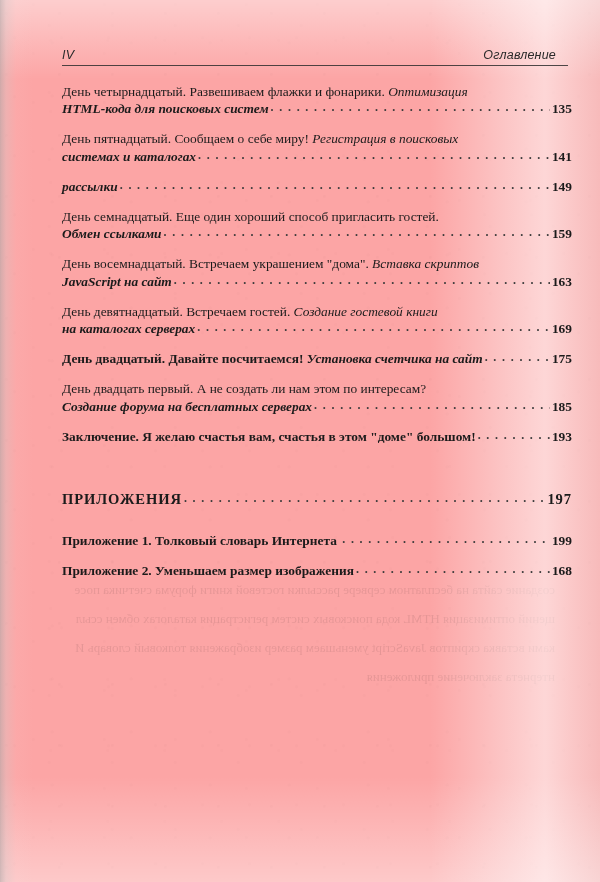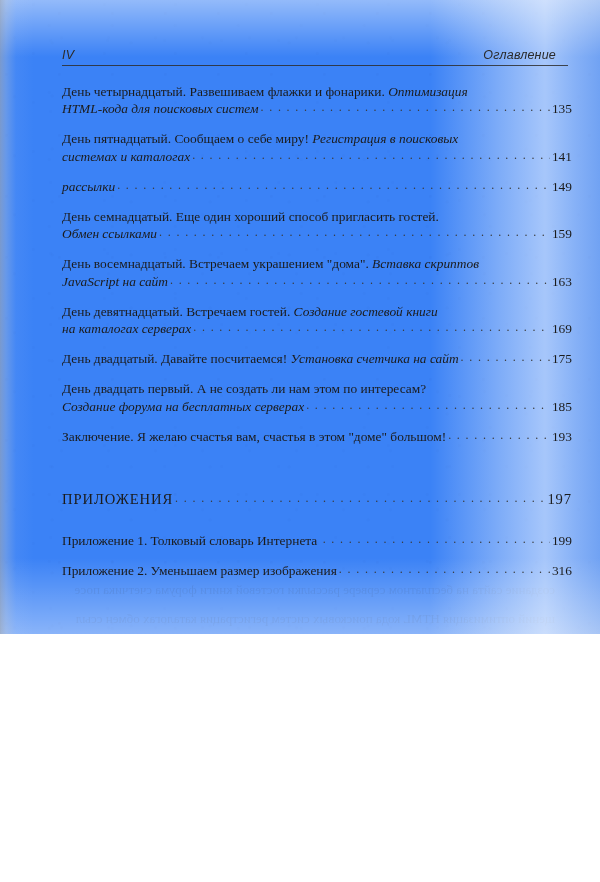--- a/index.html
+++ b/index.html
@@ -4,23 +4,23 @@
 <style>
   html, body {
     margin: 0;
     padding: 0;
     background: #ffffff;
   }
 
   .page {
     position: relative;
     width: 600px;
-    height: 634px;
+    height: 882px;
     overflow: hidden;
-    background: #3b82f6;
+    background: #fca5a5;
     font-family: "Liberation Serif", "DejaVu Serif", serif;
     color: #1b1b1b;
   }
 
   
   .scan-texture {
     position: absolute;
     inset: 0;
     pointer-events: none;
     background:
@@ -129,20 +129,21 @@
     font-size: 14.6px;
     letter-spacing: .9px;
     margin-bottom: 24px;
   }
 
   
   .row {
     display: flex;
     align-items: flex-end;
     width: 100%;
+    font-weight: bold;
   }
   .row .title-part { flex: 0 1 auto; white-space: pre; }
   .row .leader {
     flex: 1 1 auto;
     min-width: 10px;
     overflow: hidden;
     white-space: nowrap;
     margin: 0 1px 0 2px;
     color: #3a3a3a;
     font-size: 12px;
@@ -254,21 +255,21 @@
           <div class="row">
             <span class="title-part"><span>Приложение 1. Толковый словарь Интернета </span></span>
             <span class="leader">. . . . . . . . . . . . . . . . . . . . . . . . . . . . . . . . . . . . . . . . . . . . . . . . . . . . . . . . . . . . . . . . . . . . . . . . . . . . . . . . . . . . . . . . . . . . . . . . . . . . . . . . . . . . . . . . . . . . . . . . . . . . . . . . . . . . . . . . . . . . . . . . . . . . . . . . . . . . . . . . . . . . . . . . . . . . . . . . . . . . . . . . . . . . . . . . . . . . . . . . . . . . . . . . . . . . . . . . . . . . . . . . . . . . . . . . . . . . . . . . . . . . . . . . . . . . . . . . . . . . . . . . . . . . . . . . . . . . . . . . . . . . . . . . . . . . . . . . . . . . . . . . . . . . . . . . . . . . . . . . . . . . . . . . . . . . . . . . . . . . . . . . . . . . . . . . . . . . . . . . . . . . . . . . . . . . . . . . . . . . . . . . . . . . . . . . . . . . . . .</span>
             <span class="pageno">199</span>
           </div>
         </li>
         <li class="toc-entry">
           <div class="row">
             <span class="title-part"><span>Приложение 2. Уменьшаем размер изображения</span></span>
             <span class="leader">. . . . . . . . . . . . . . . . . . . . . . . . . . . . . . . . . . . . . . . . . . . . . . . . . . . . . . . . . . . . . . . . . . . . . . . . . . . . . . . . . . . . . . . . . . . . . . . . . . . . . . . . . . . . . . . . . . . . . . . . . . . . . . . . . . . . . . . . . . . . . . . . . . . . . . . . . . . . . . . . . . . . . . . . . . . . . . . . . . . . . . . . . . . . . . . . . . . . . . . . . . . . . . . . . . . . . . . . . . . . . . . . . . . . . . . . . . . . . . . . . . . . . . . . . . . . . . . . . . . . . . . . . . . . . . . . . . . . . . . . . . . . . . . . . . . . . . . . . . . . . . . . . . . . . . . . . . . . . . . . . . . . . . . . . . . . . . . . . . . . . . . . . . . . . . . . . . . . . . . . . . . . . . . . . . . . . . . . . . . . . . . . . . . . . . . . . . . . . . .</span>
-            <span class="pageno">316</span>
+            <span class="pageno">168</span>
           </div>
         </li>
       </ul>
 
   </div>
 
   <div class="scan-grain"></div>
   <div class="scan-texture"></div>
 </div>
 

